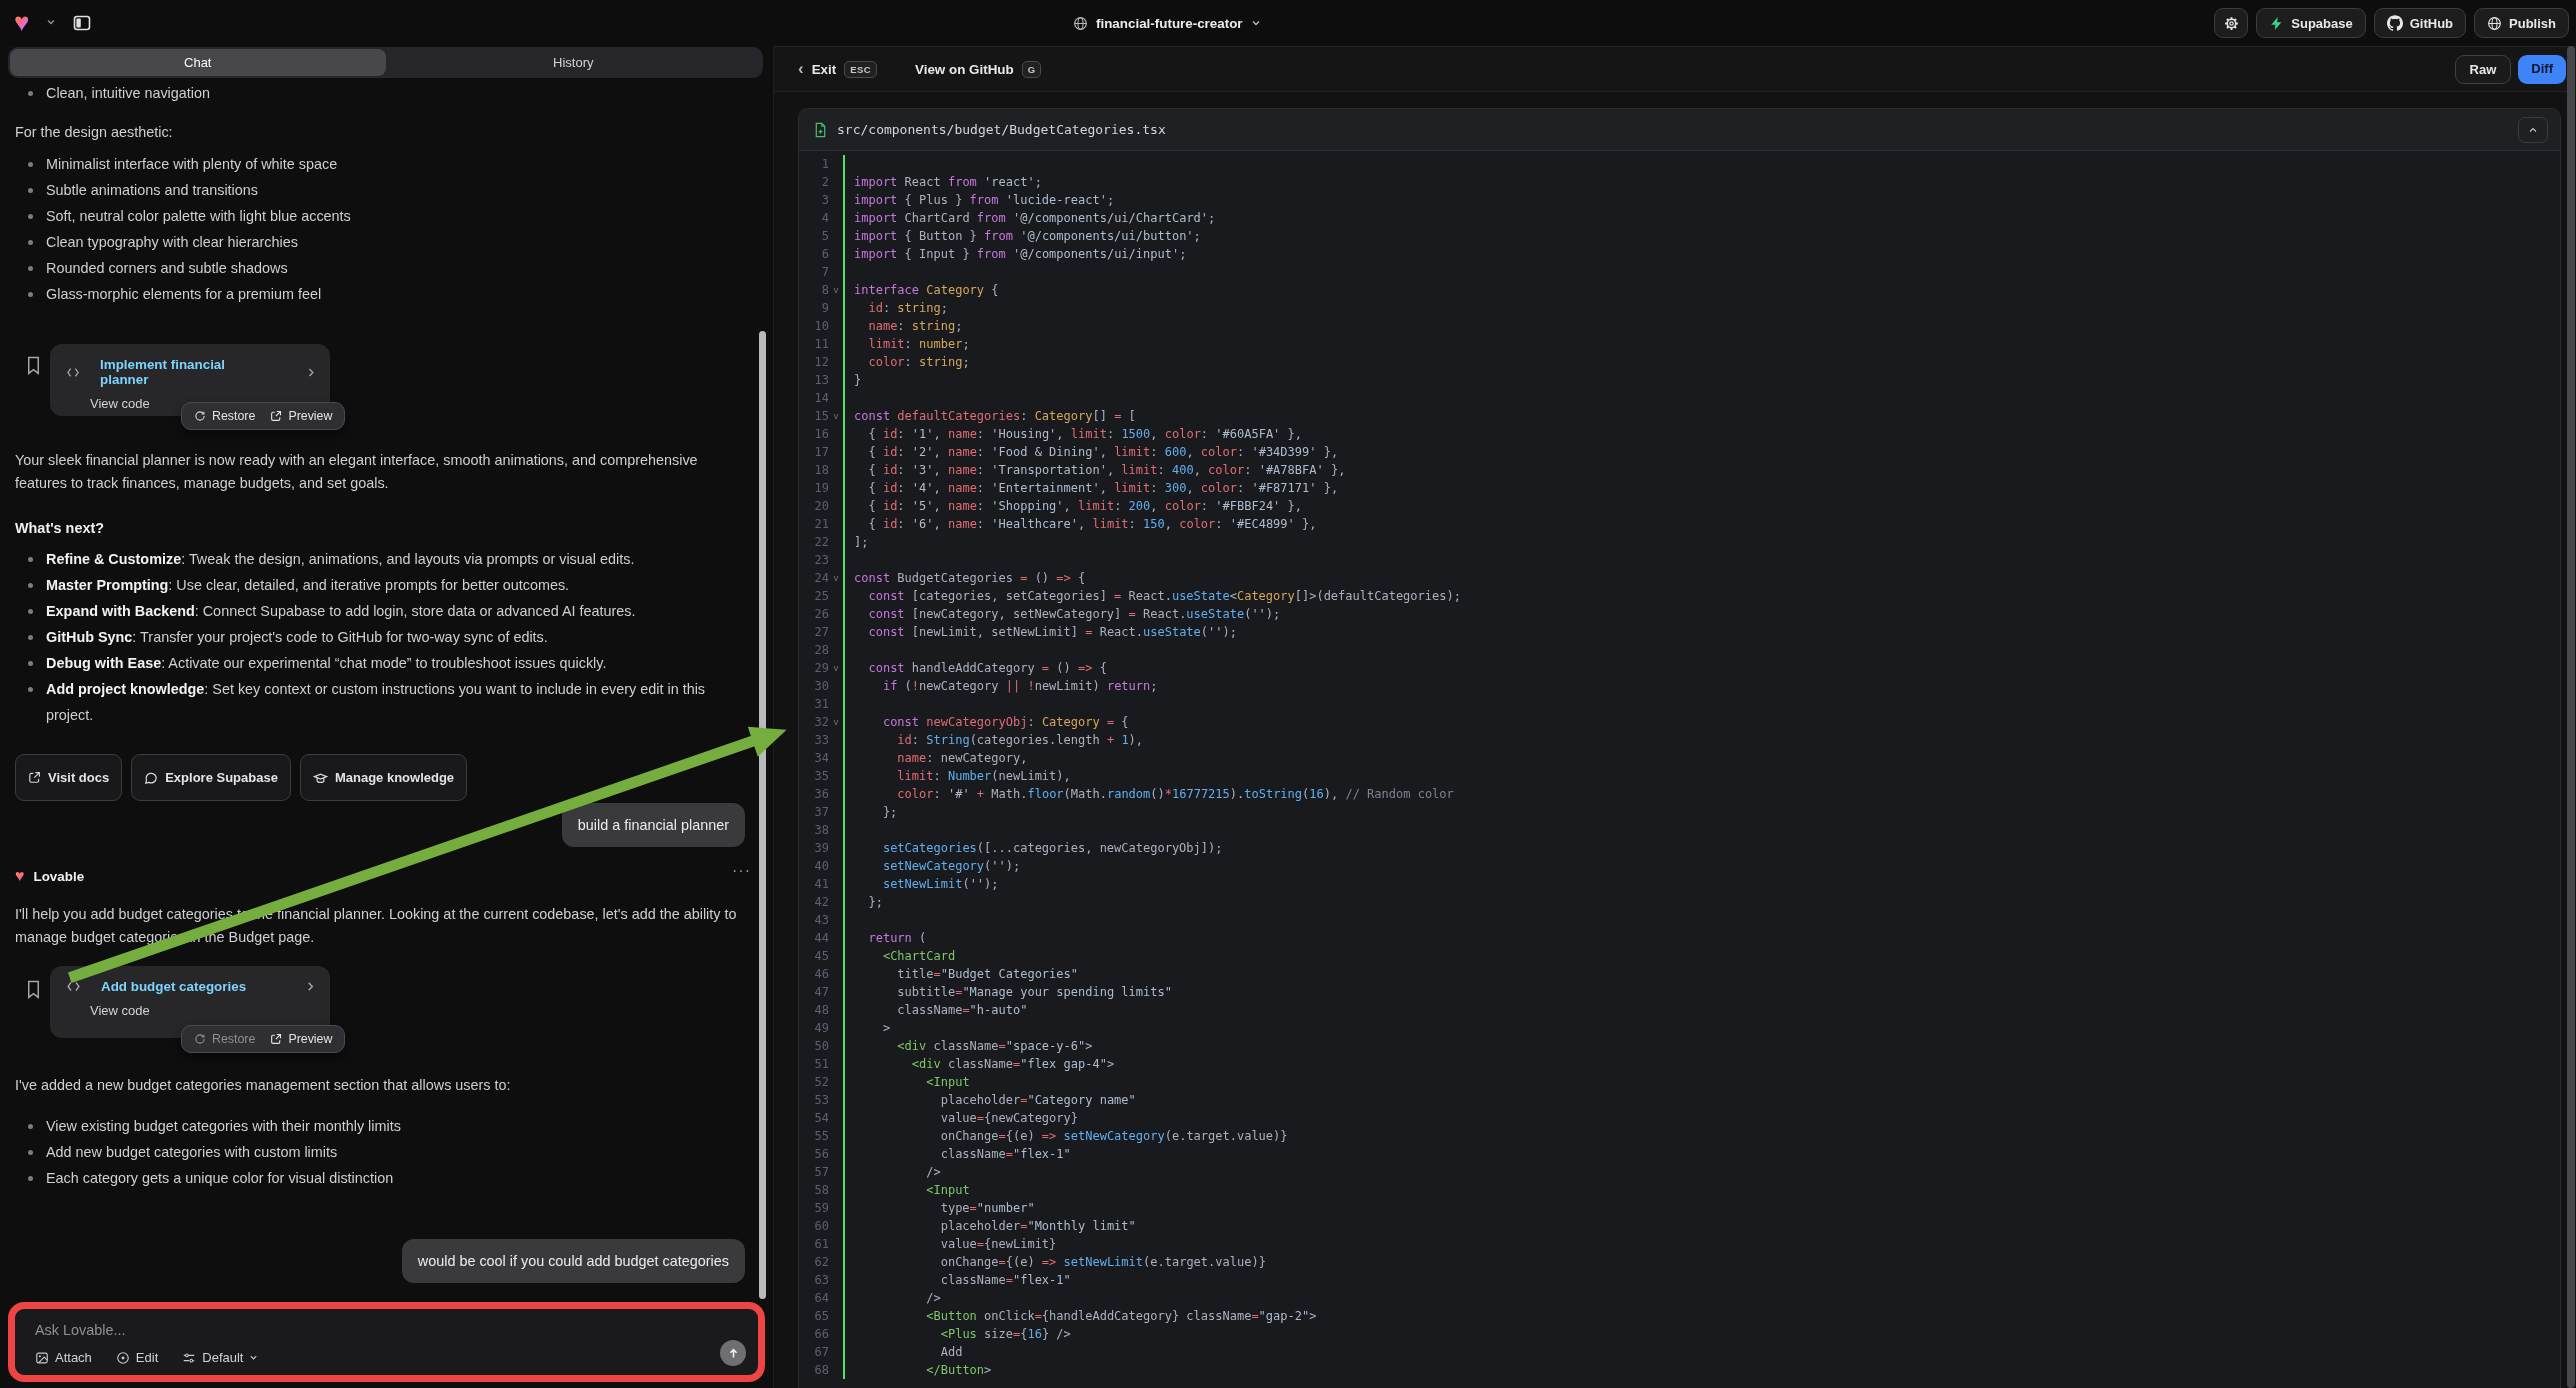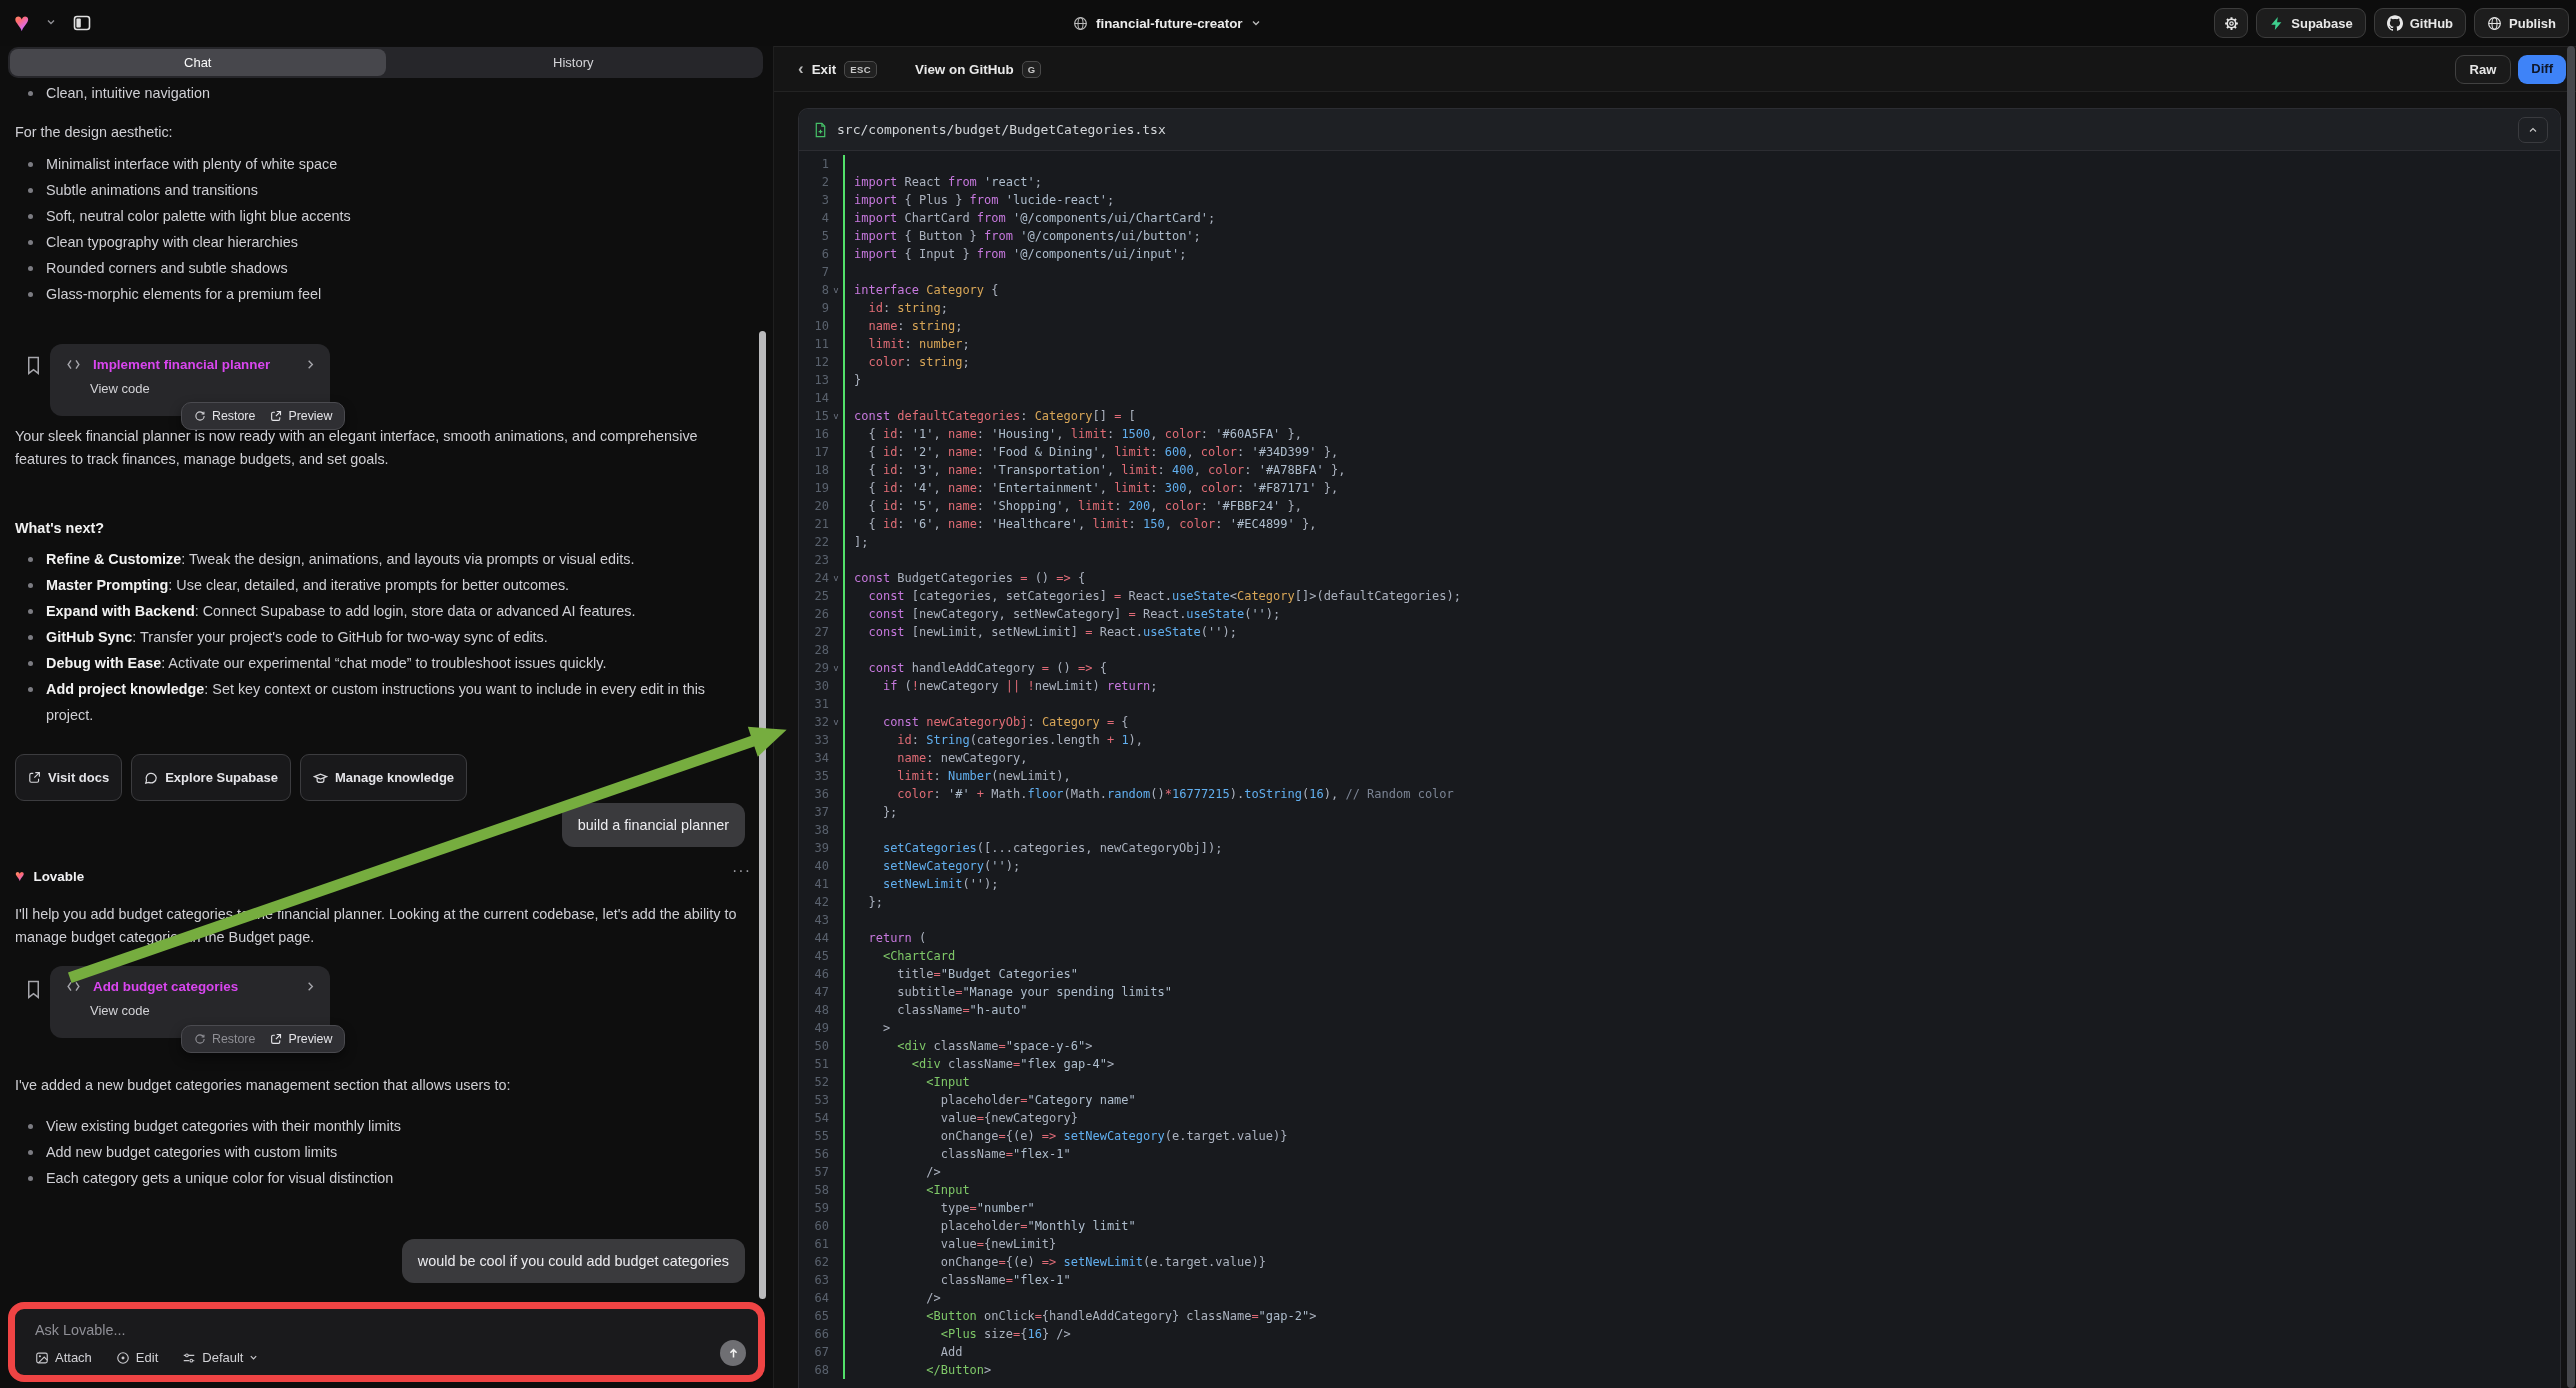--- a/index.html
+++ b/index.html
@@ -26,21 +26,21 @@
   .segment.active{background:#47474c;color:#fafafa}
 
   .cblock{position:absolute;left:15px;width:722px;font-size:14.4px;line-height:23px;color:#cfcfd4}
   .chead{font-weight:700;color:#f2f2f2}
   ul.cb-list{list-style:none}
   ul.cb-list li{position:relative;padding-left:31px;min-height:26px;line-height:26px}
   ul.cb-list li::before{content:"";position:absolute;left:13px;top:11px;width:5px;height:5px;border-radius:50%;background:#7c7c82}
   ul.cb-list li b{color:#f2f2f2}
 
   .msg-card{position:absolute;left:50px;width:280px;height:72px;background:#27272a;border-radius:12px;padding:13px 14px 0 16px}
-  .msg-card .row1{display:flex;align-items:center;gap:12px;color:#d946ef;font-size:13.4px;font-weight:600}
+  .msg-card .row1{display:flex;align-items:center;gap:20px;color:#7dd3fc;font-size:13.4px;font-weight:600}
   .msg-card .row1 .grow{flex:1}
   .msg-card .viewcode{margin:9px 0 0 24px;font-size:13px;color:#d2d2d6}
   .bookmark{position:absolute;left:25px}
   .pill{position:absolute;left:181px;height:28px;background:#2f2f33;border:1px solid #4a4a4f;border-radius:10px;display:flex;align-items:center;gap:15px;padding:4px 12px;font-size:12.4px;color:#e2e2e6;box-shadow:0 5px 12px rgba(0,0,0,.45)}
   .pill .pitem{display:flex;align-items:center;gap:6px}
   .pill .dim{color:#8f8f95}
 
   .user-bubble{position:absolute;right:28px;max-width:558px;background:#3a3a3d;border-radius:12px;padding:11px 16px;font-size:14.4px;color:#ececf0;line-height:22px}
 
   .assistant-head{position:absolute;left:15px;display:flex;align-items:center;gap:9px}
@@ -209,21 +209,21 @@
       </span>
       <span class="pitem">
         <svg class="ic" width="12" height="12" viewBox="0 0 16 16">
             <path d="M6.5 3H4a1.8 1.8 0 0 0-1.8 1.8V12A1.8 1.8 0 0 0 4 13.8h7.2A1.8 1.8 0 0 0 13 12V9.5" fill="none" stroke="#e4e4e8" stroke-width="1.5"></path>
             <path d="M9 2h5v5M14 2 7.8 8.2" fill="none" stroke="#e4e4e8" stroke-width="1.5"></path>
           </svg>
         <span>Preview</span>
       </span>
     </div>
 
-    <div class="cblock" style="top:425px">Your sleek financial planner is now ready with an elegant interface, smooth animations, and comprehensive features to track finances, manage budgets, and set goals.</div>
+    <div class="cblock" style="top:449px">Your sleek financial planner is now ready with an elegant interface, smooth animations, and comprehensive features to track finances, manage budgets, and set goals.</div>
 
     <div class="cblock chead" style="top:517px">What's next?</div>
 
     <ul class="cb-list cblock" style="top:546px" id="next-list">
         <li><b>Refine &amp; Customize</b><span>: Tweak the design, animations, and layouts via prompts or visual edits.</span></li>
         <li><b>Master Prompting</b><span>: Use clear, detailed, and iterative prompts for better outcomes.</span></li>
         <li><b>Expand with Backend</b><span>: Connect Supabase to add login, store data or advanced AI features.</span></li>
         <li><b>GitHub Sync</b><span>: Transfer your project's code to GitHub for two-way sync of edits.</span></li>
         <li><b>Debug with Ease</b><span>: Activate our experimental “chat mode” to troubleshoot issues quickly.</span></li>
         <li><b>Add project knowledge</b><span>: Set key context or custom instructions you want to include in every edit in this project.</span></li>

